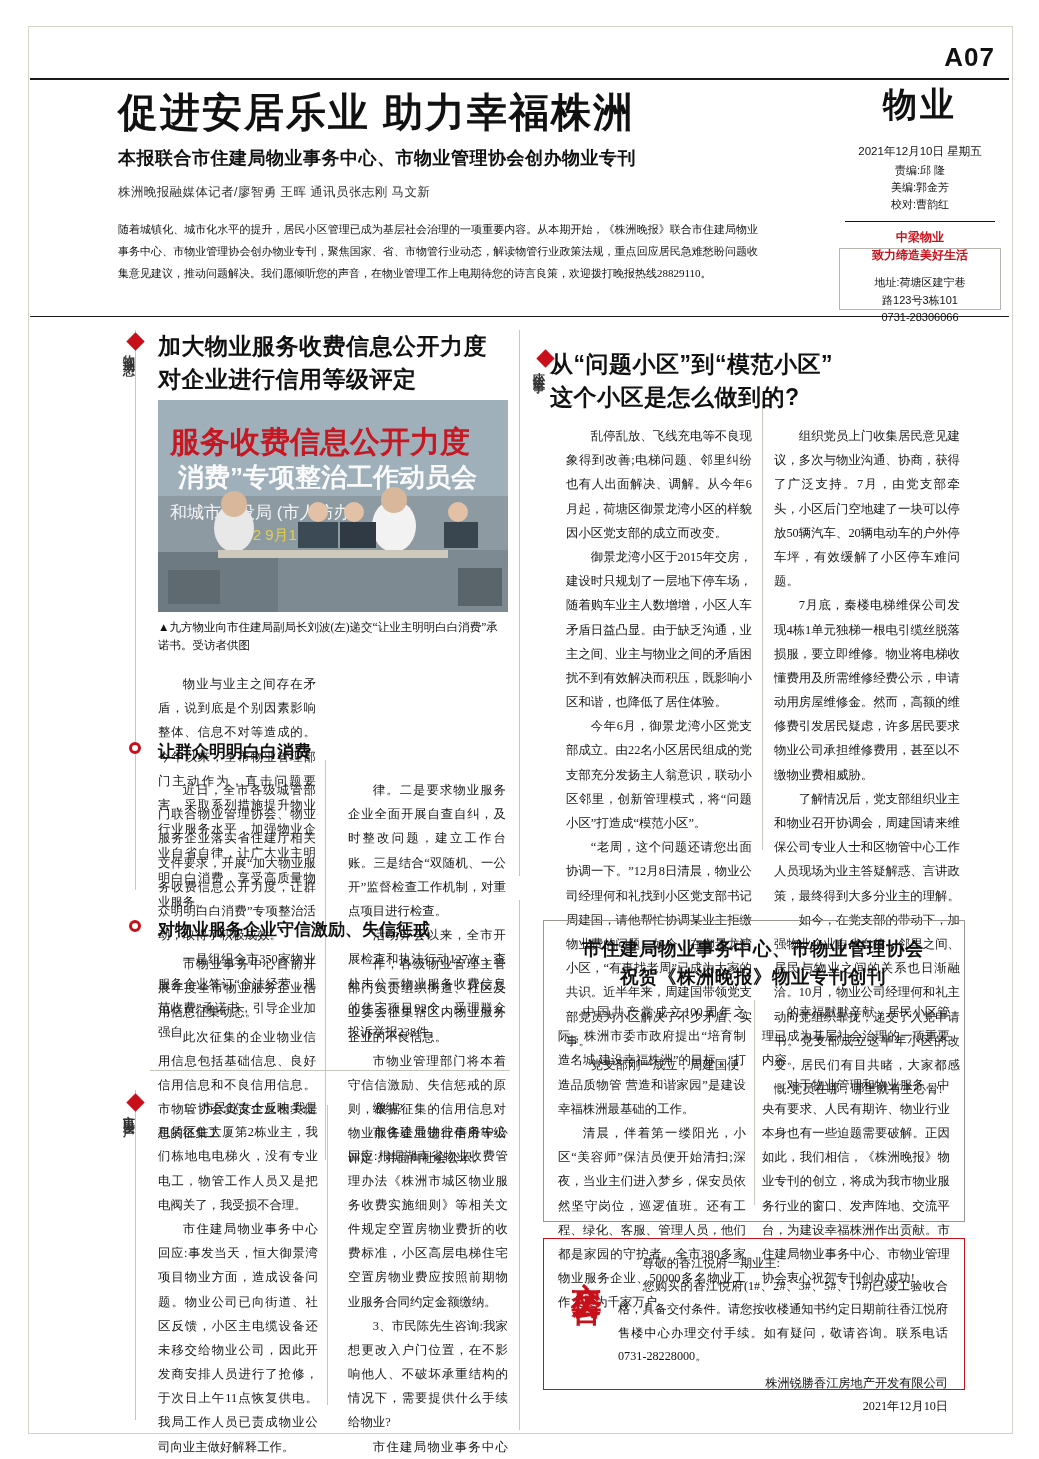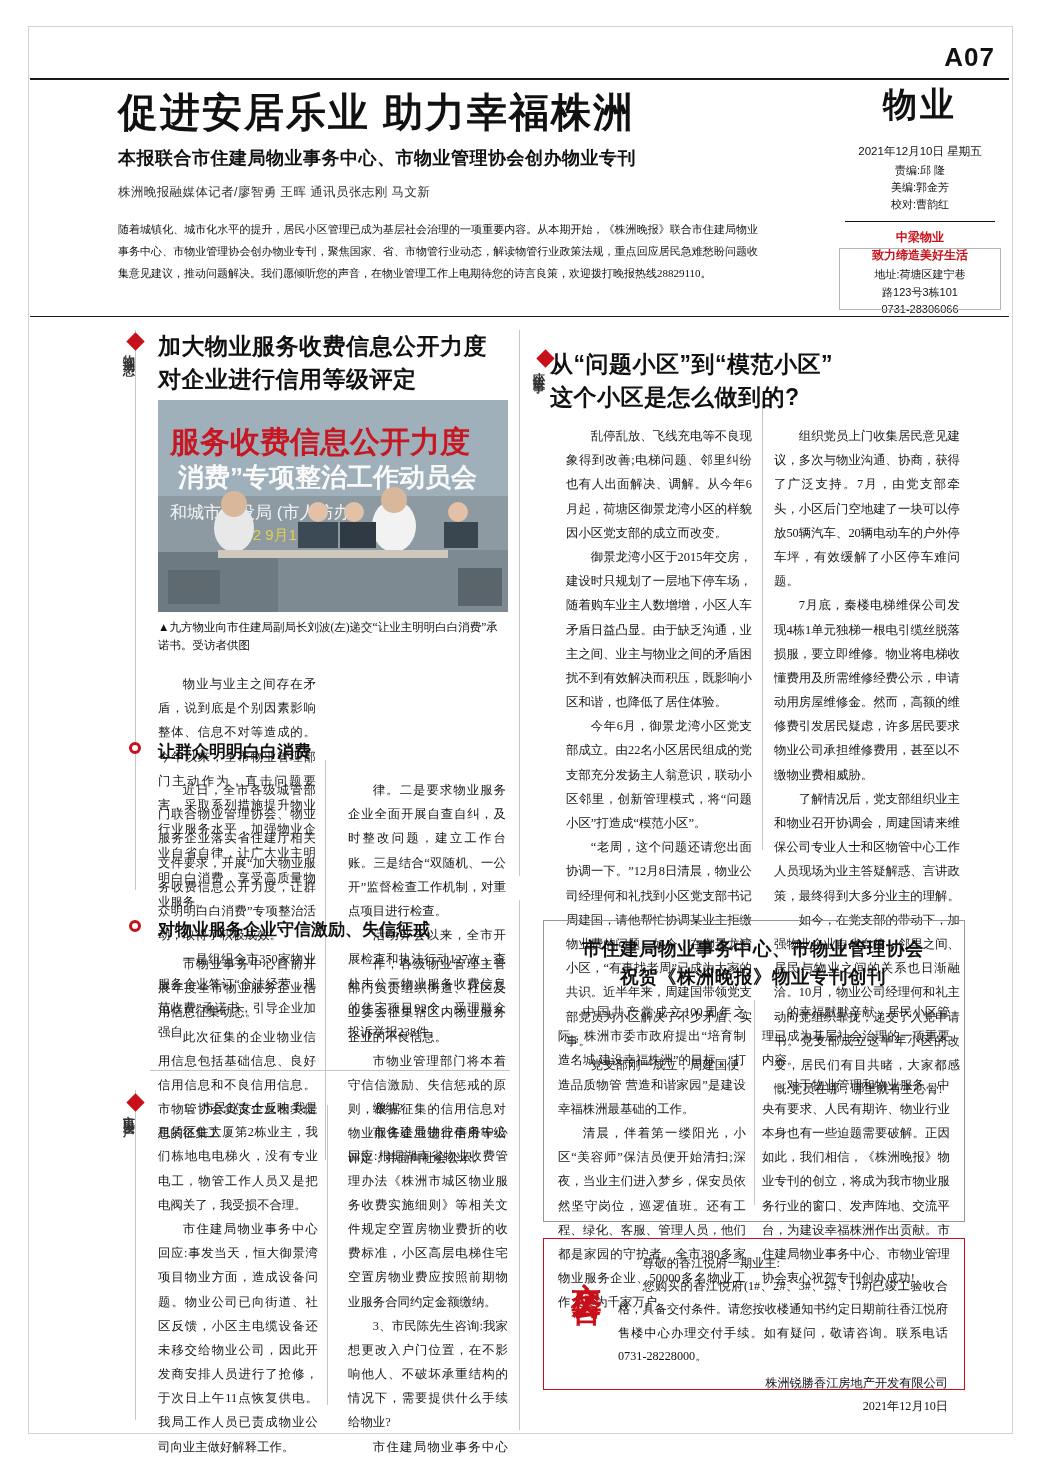--- a/index.html
+++ b/index.html
@@ -16,21 +16,21 @@
   .head-sub{font-family:"Liberation Sans",sans-serif;font-size:18px;font-weight:bold;color:#111;margin-top:10px;letter-spacing:.5px;}
   .head-byline{font-size:12.5px;color:#333;margin-top:14px;letter-spacing:.4px;font-family:"Liberation Sans",sans-serif;}
 
   .logo-box{position:absolute;right:44px;top:78px;width:150px;text-align:center;}
   .logo-red{background:#c8101a;color:#fff;font-family:"Liberation Serif",serif;font-size:27px;font-weight:bold;padding:5px 4px 6px;letter-spacing:2px;}
   .logo-wuye{font-family:"Liberation Sans",sans-serif;font-size:34px;font-weight:bold;letter-spacing:3px;margin-top:4px;color:#111;}
   .logo-date{font-size:11.5px;margin-top:16px;color:#111;font-family:"Liberation Sans",sans-serif;text-align:center;}
   .logo-credits{font-size:11px;line-height:1.55;margin-top:3px;color:#111;font-family:"Liberation Sans",sans-serif;text-align:center;}
   .logo-divider{width:100%;height:1px;background:#111;margin:8px 0 6px;}
   .ad-red{color:#c8101a;font-size:12px;font-weight:bold;line-height:1.5;font-family:"Liberation Sans",sans-serif;}
-  .ad-lines{font-size:11px;line-height:1.6;color:#111;margin-top:2px;font-family:"Liberation Sans",sans-serif;}
+  .ad-lines{font-size:11px;line-height:1.6;color:#111;margin-top:10px;font-family:"Liberation Sans",sans-serif;}
 
   
   .lead{position:absolute;left:118px;top:218px;width:640px;font-size:11px;line-height:2.0;text-align:justify;color:#111;font-family:"Liberation Serif",serif;}
 
   .rule-lead{position:absolute;left:30px;top:316px;width:979px;height:1px;background:#1a1a1a;}
 
   
   .vrule{position:absolute;background:#c9c4be;width:1px;}
   .hrule{position:absolute;background:#c9c4be;height:1px;}
 

